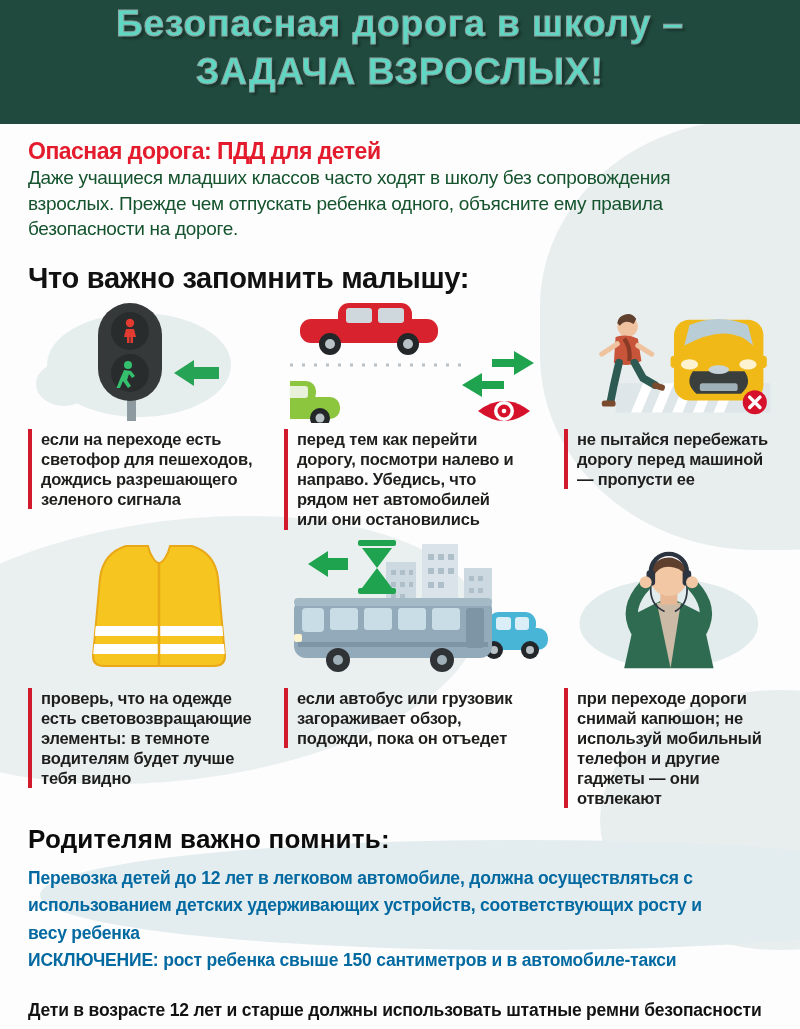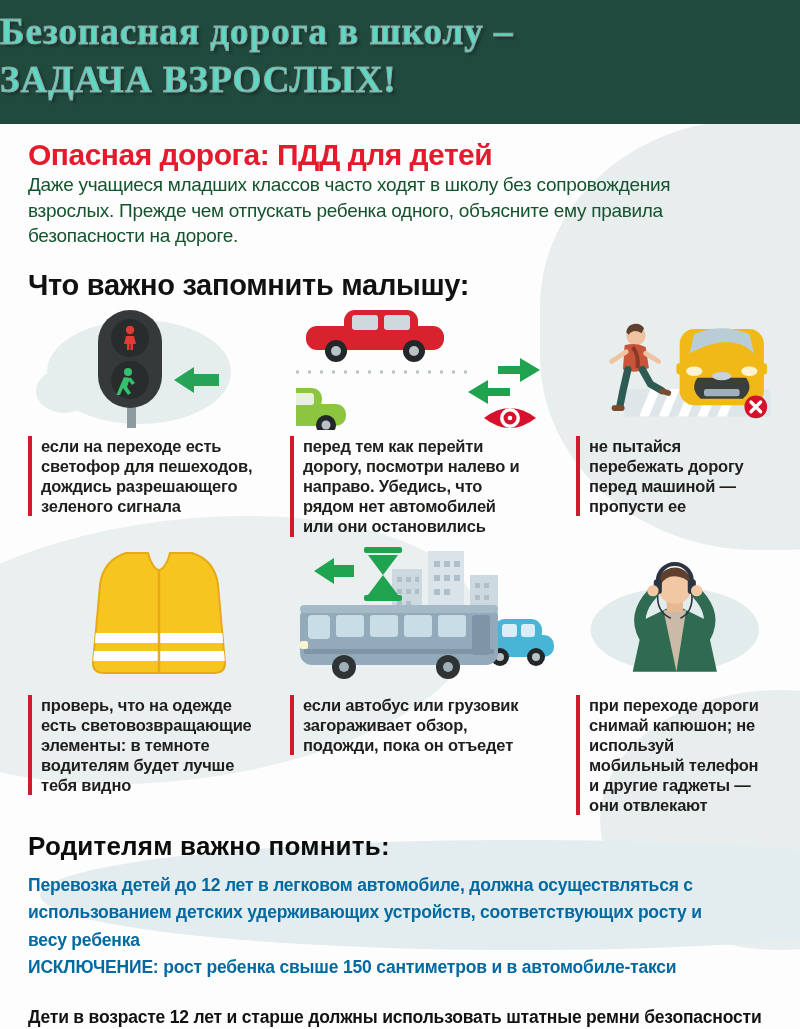--- a/index.html
+++ b/index.html
@@ -19,39 +19,38 @@
   .blob{position:absolute;background:#e8eeee;z-index:0;}
   .blob-top-right{left:540px;top:120px;width:480px;height:430px;border-radius:46% 54% 52% 48%;}
   .blob-mid-left{left:-120px;top:520px;width:600px;height:260px;border-radius:50%;transform:rotate(-7deg);background:#eaf0f0;}
   .blob-bottom-right{left:600px;top:690px;width:360px;height:260px;border-radius:50%;}
   .blob-bottom-center{left:40px;top:840px;width:960px;height:110px;border-radius:50%;background:#e3ecee;}
   
   .header{
     position:relative;z-index:2;
     height:124px;
     background:#204a3d;
-    text-align:left;
-    padding-top:8px;
+    text-align:center;
+    padding-top:0;
     box-sizing:border-box;
-    font-family:Liberation Serif, serif;
   }
   .header .line{
     font-size:37px;
     font-weight:800;
     letter-spacing:1px;
     color:#5fd8c3;
     line-height:1.3;
     -webkit-text-stroke:1px #8fa6a4;
     text-shadow:3px 3px 2px rgba(20,40,35,.55);
   }
   
   .content{position:relative;z-index:1;padding:0 28px;}
   .danger-title{
     margin-top:14px;
-    font-size:30px;
+    font-size:23px;
     font-weight:800;
     letter-spacing:-0.5px;
     color:#e41b2c;
   }
   .intro-body{
     width:706px;
     font-size:19px;
     font-weight:400;
     letter-spacing:-0.3px;
     color:#14532d;
@@ -60,21 +59,21 @@
   .subtitle{
     margin-top:20px;
     font-size:29px;
     font-weight:800;
     letter-spacing:-0.3px;
     color:#111;
   }
   .tips-row{
     display:grid;
     grid-template-columns:252px 276px 1fr;
-    column-gap:10px;
+    column-gap:4px;
     margin-top:4px;
   }
   .tip{min-width:0;}
   .tip-icon{
     height:124px;
     display:flex;align-items:center;justify-content:center;
   }
   .tip-icon.tall{height:148px;}
   .tip-text{
     margin-top:6px;

